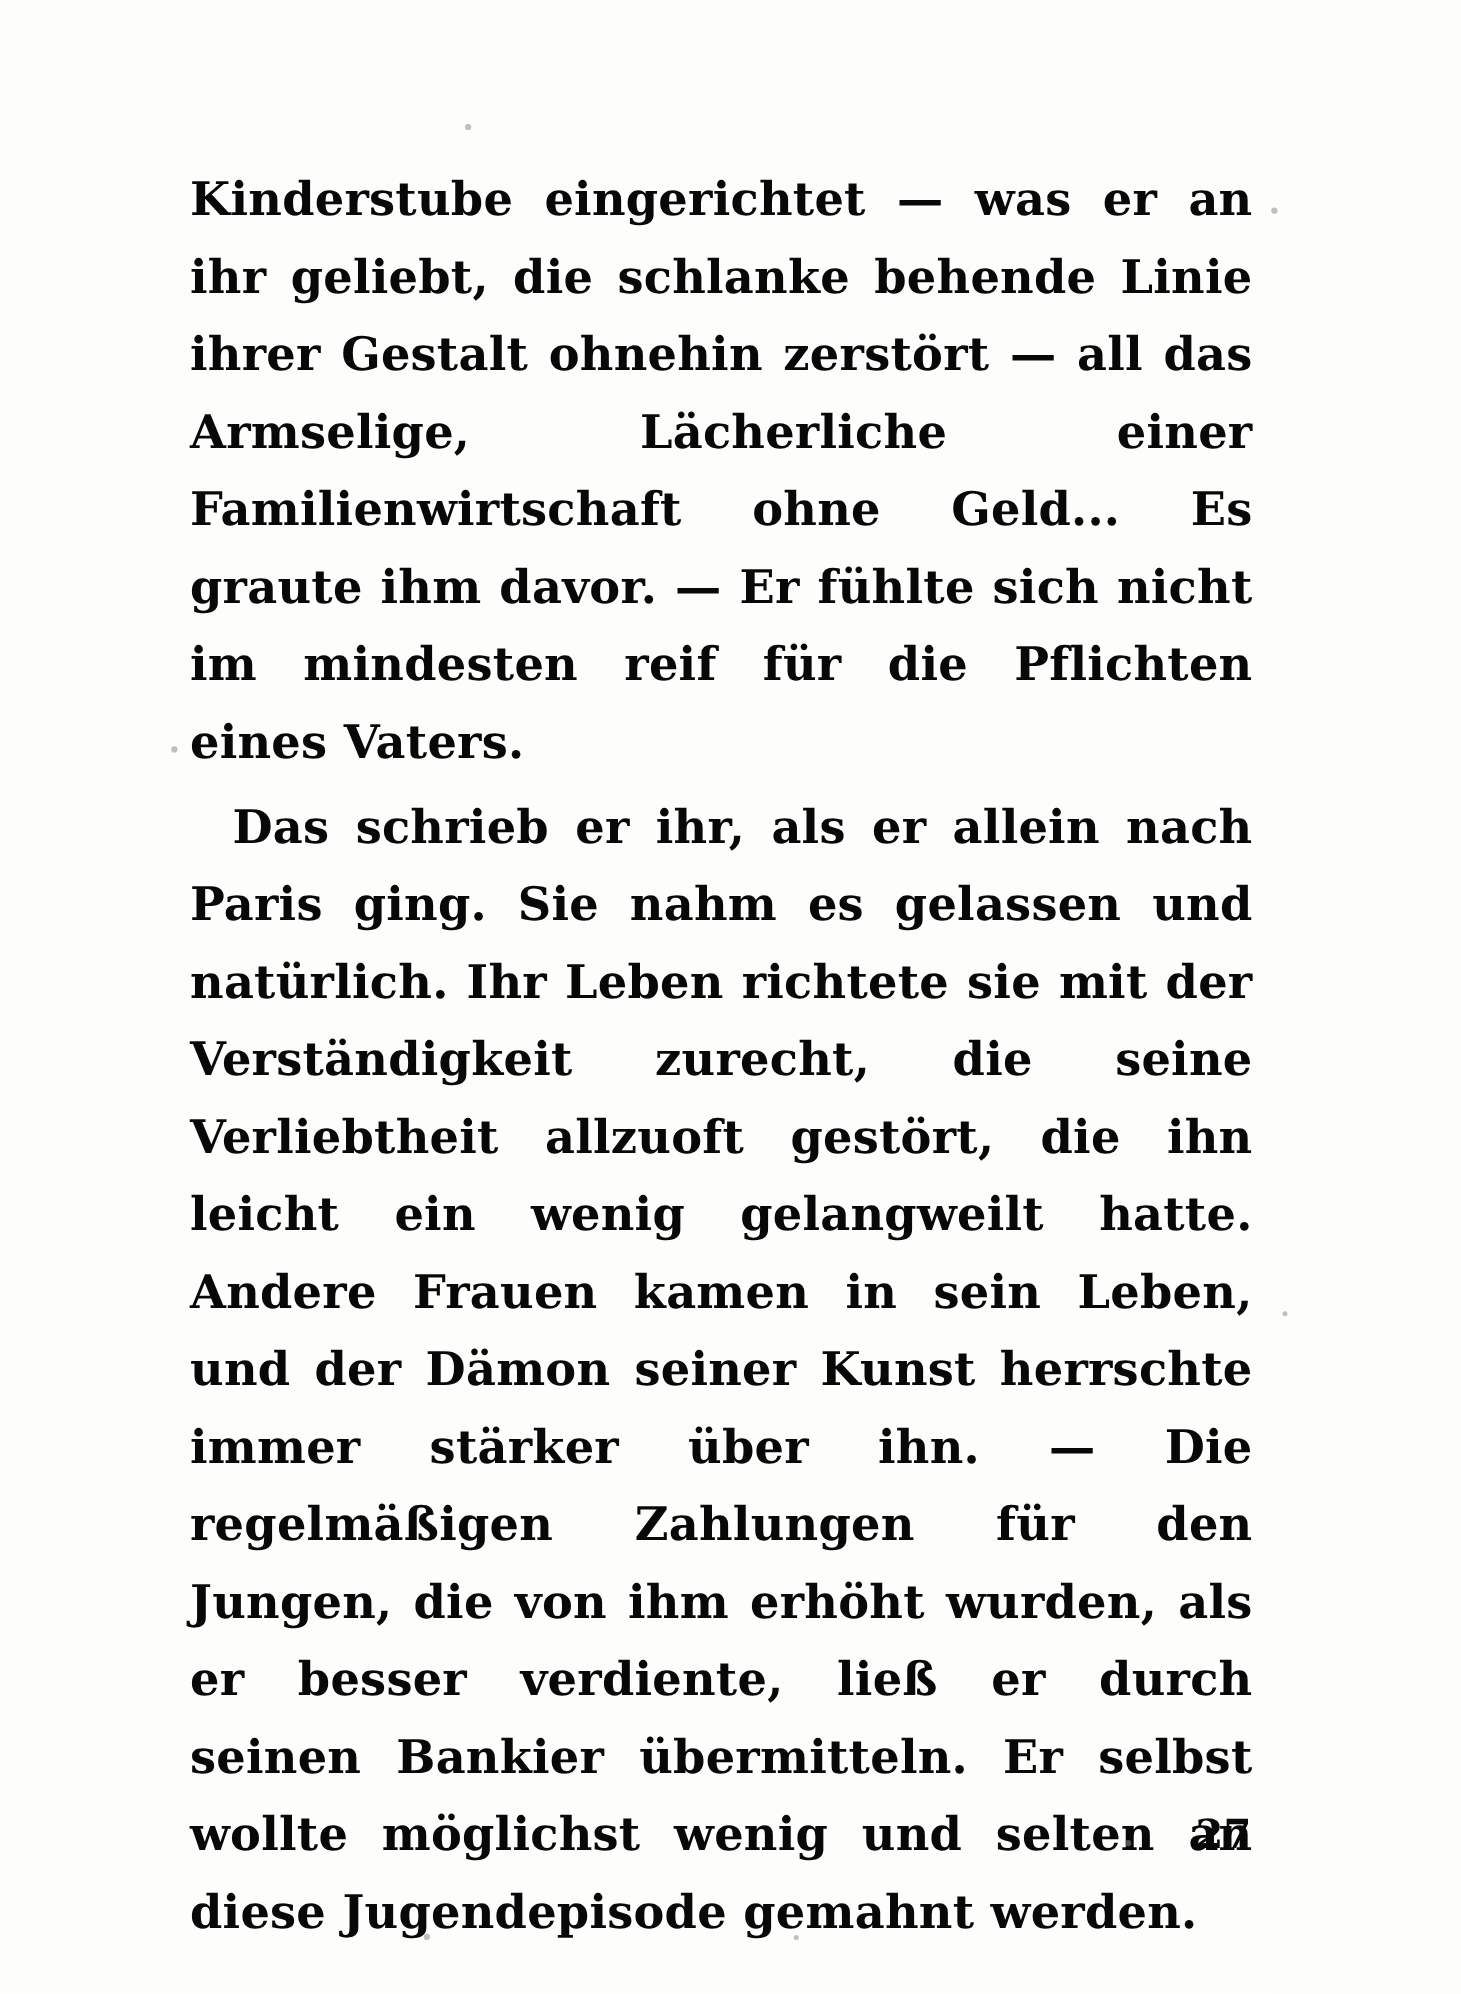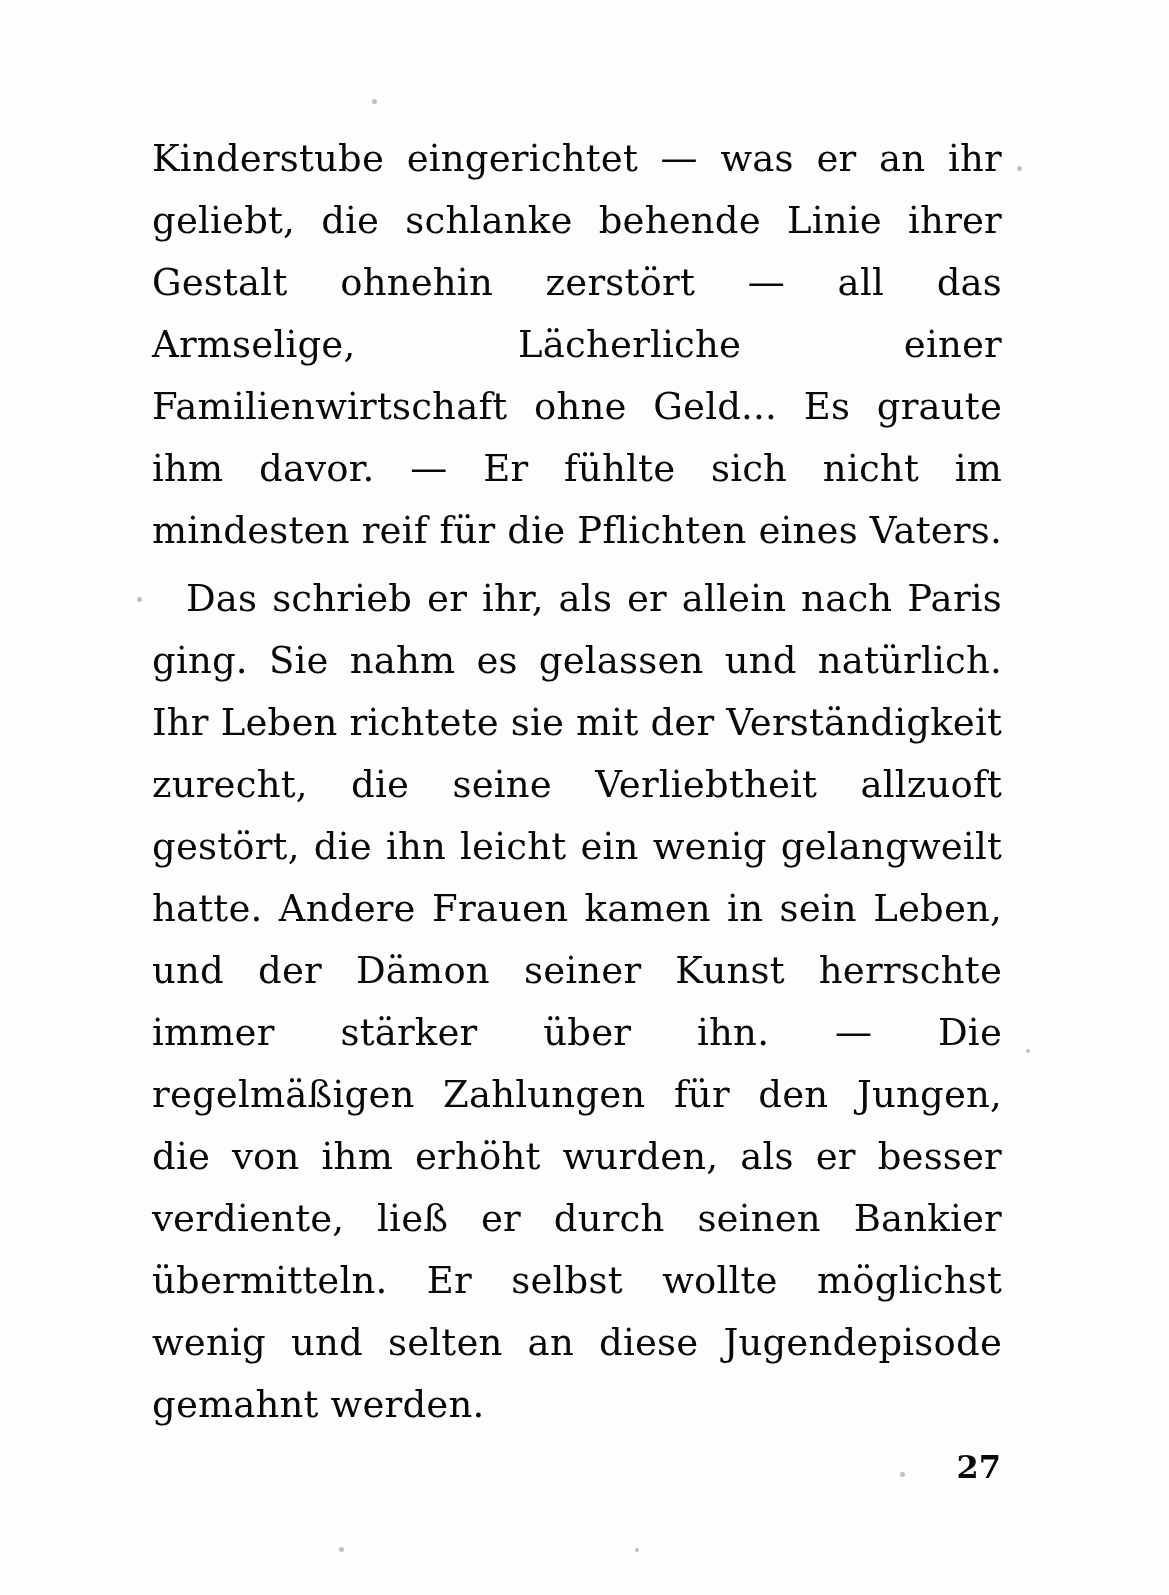--- a/index.html
+++ b/index.html
@@ -25,21 +25,21 @@
     position: absolute;
     left: 152px;
     top: 128px;
     width: 850px;
   }
 
   .para {
     margin: 0;
     color: #080808;
     font-family: "DejaVu Serif", serif;
-    font-weight: 400;
+    font-weight: 700;
     font-size: 37px;
     line-height: 62px;
     text-align: justify;
     letter-spacing: 0.2px;
     -webkit-font-smoothing: none;
   }
 
   .para + .para {
     margin-top: 6px;
     text-indent: 34px;

